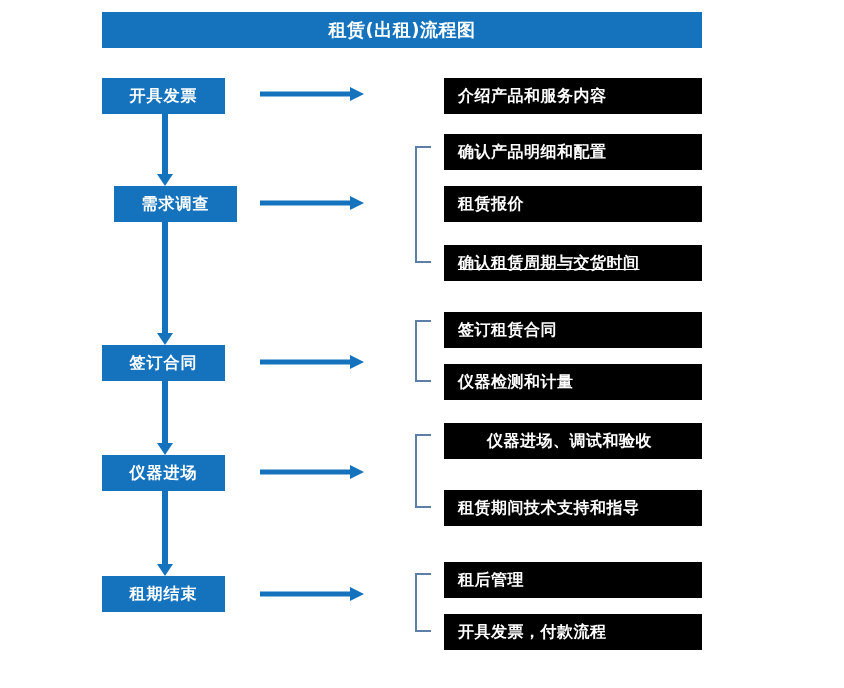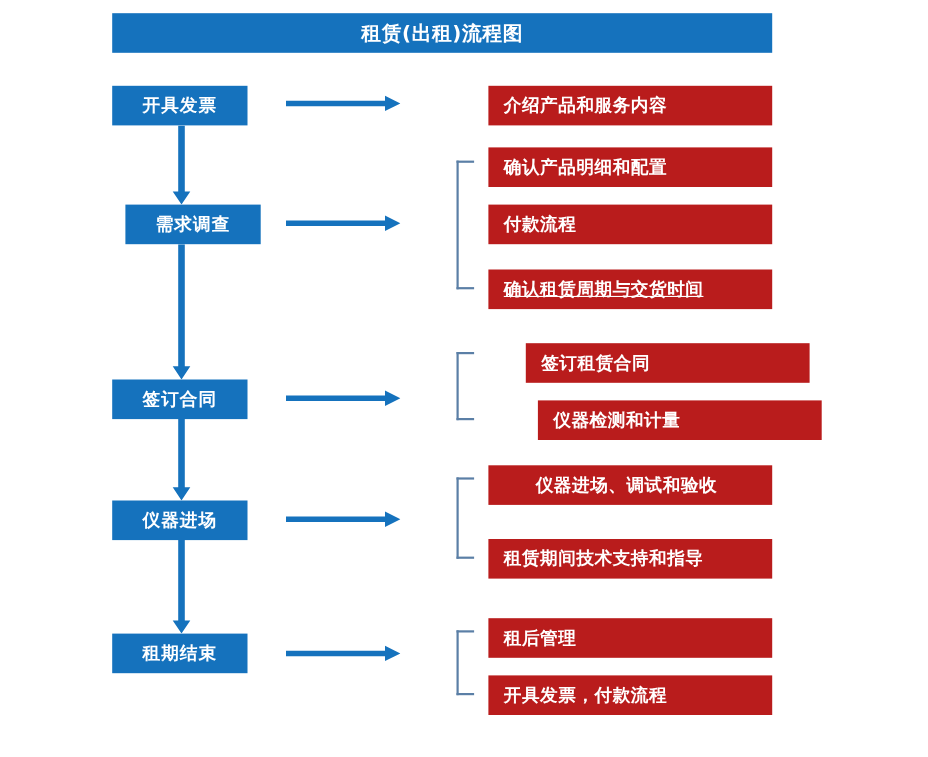--- a/index.html
+++ b/index.html
@@ -44,21 +44,21 @@
     display: flex;
     align-items: center;
     justify-content: center;
     letter-spacing: 1px;
   }
   .detail-box {
     position: absolute;
     left: 444px;
     width: 258px;
     height: 36px;
-    background: #b91c1c;
+    background: #000000;
     color: #ffffff;
     font-size: 16px;
     font-weight: bold;
     display: flex;
     align-items: center;
     padding-left: 14px;
     box-sizing: border-box;
     letter-spacing: 0.5px;
   }
   .h-arrow {
@@ -92,24 +92,24 @@
   <div id="stages">
       <div class="stage-box" style="top: 78px;">开具发票</div>
       <div class="stage-box" style="top: 186px; margin-left: 12px;">需求调查</div>
       <div class="stage-box" style="top: 345px;">签订合同</div>
       <div class="stage-box" style="top: 455px;">仪器进场</div>
       <div class="stage-box" style="top: 576px;">租期结束</div>
     </div>
   <div id="details">
       <div class="detail-box" style="top: 78px;">介绍产品和服务内容</div>
       <div class="detail-box" style="top: 134px;">确认产品明细和配置</div>
-      <div class="detail-box" style="top: 186px;">付款流程</div>
+      <div class="detail-box" style="top: 186px;">租赁报价</div>
       <div class="detail-box" style="top: 245px; text-decoration: underline;">确认租赁周期与交货时间</div>
-      <div class="detail-box" style="top: 312px; margin-left: 34px;">签订租赁合同</div>
-      <div class="detail-box" style="top: 364px; margin-left: 45px;">仪器检测和计量</div>
+      <div class="detail-box" style="top: 312px;">签订租赁合同</div>
+      <div class="detail-box" style="top: 364px;">仪器检测和计量</div>
       <div class="detail-box" style="top: 423px; padding-left: 43px;">仪器进场、调试和验收</div>
       <div class="detail-box" style="top: 490px;">租赁期间技术支持和指导</div>
       <div class="detail-box" style="top: 562px;">租后管理</div>
       <div class="detail-box" style="top: 614px;">开具发票，付款流程</div>
     </div>
   <div id="arrows-h">
       <div class="h-arrow" style="top: 86px;"><svg width="104" height="16" viewBox="0 0 104 16">
           <path d="M0 5.5 H90 V1 L104 8 L90 15 V10.5 H0 Z" fill="#1572bd"></path>
         </svg></div>
       <div class="h-arrow" style="top: 195px;"><svg width="104" height="16" viewBox="0 0 104 16">

